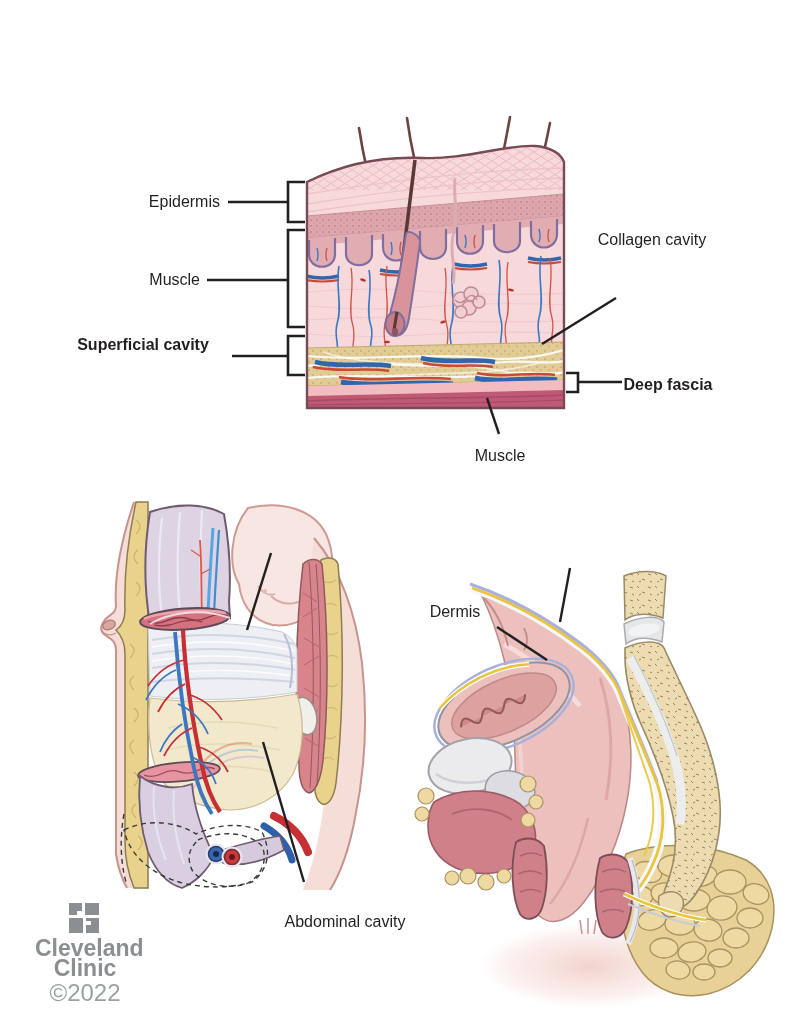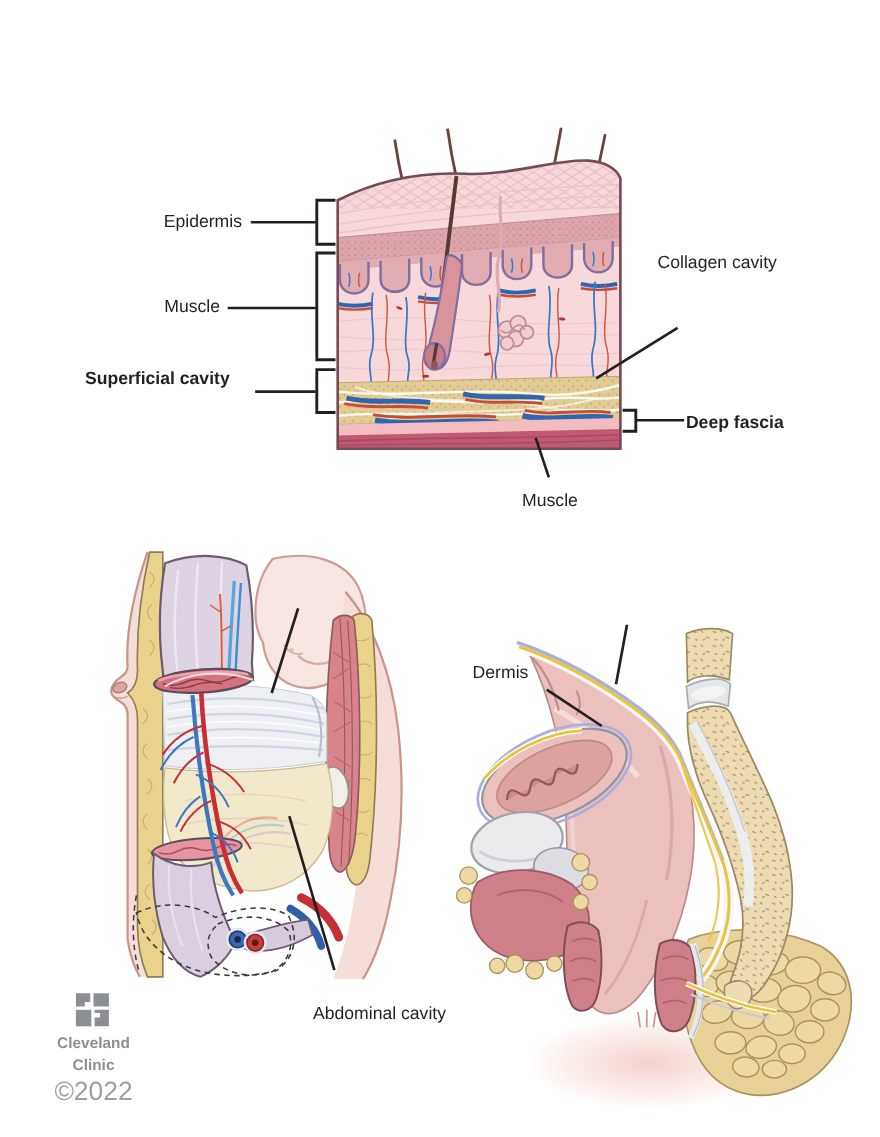--- a/index.html
+++ b/index.html
@@ -16,21 +16,21 @@
   .label{position:absolute;font-size:16px;line-height:40px;color:var(--label-text);
          text-align:center;}
   .label.single{line-height:28px;}
   .label.right{text-align:right;}
   .label.bold{font-weight:bold;}
   svg{position:absolute;display:block;}
   #annotations{left:0;top:0;}
   .leader{stroke:var(--leader-line);stroke-width:2.4;fill:none;}
   .bracket{stroke:var(--leader-line);stroke-width:2.6;fill:none;}
   .brand{position:absolute;left:35px;top:938px;width:100px;text-align:center;
-         font-size:14px;line-height:20px;font-weight:bold;color:var(--brand-gray);}
+         font-size:23px;line-height:20px;font-weight:bold;color:var(--brand-gray);}
   .copyright{position:absolute;left:35px;top:979px;width:100px;text-align:center;
          font-size:24px;color:var(--copyright-gray);font-weight:normal;}
 </style>
 </head>
 <body>
 
 <div id="stage">
 
 
   <svg style="left:303px;top:116px" width="266" height="296" viewBox="0 0 266 296">

